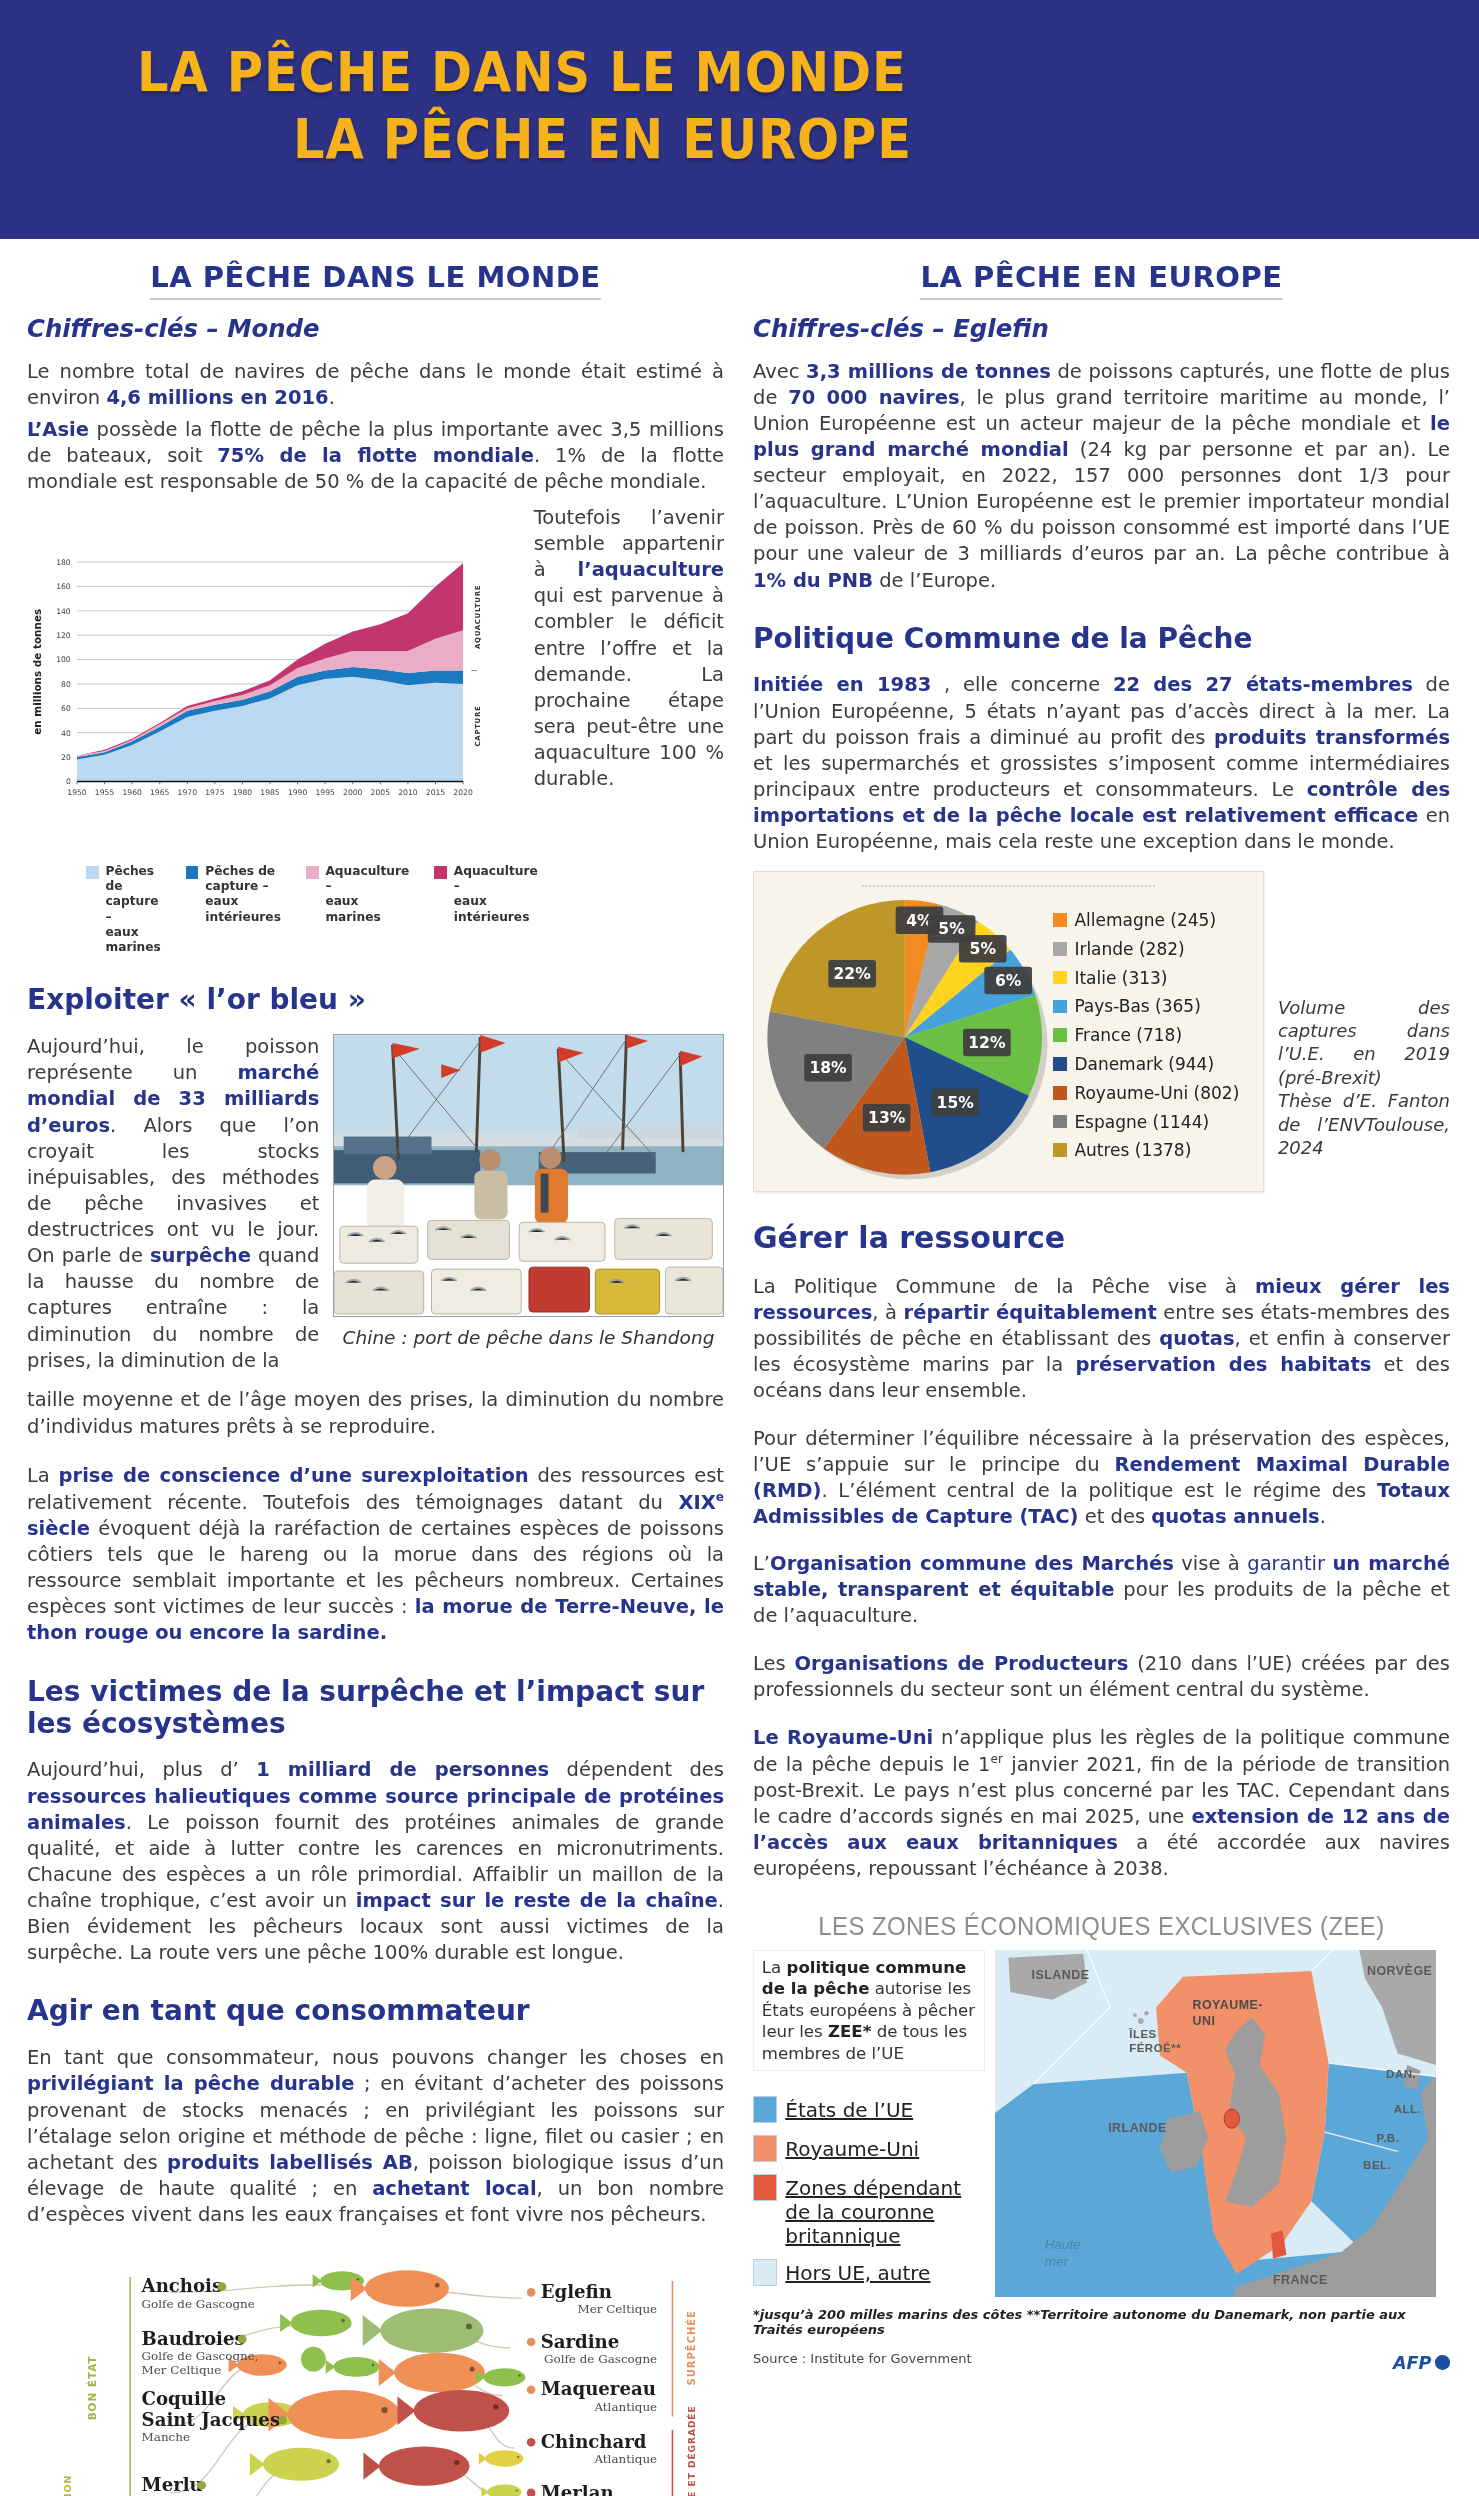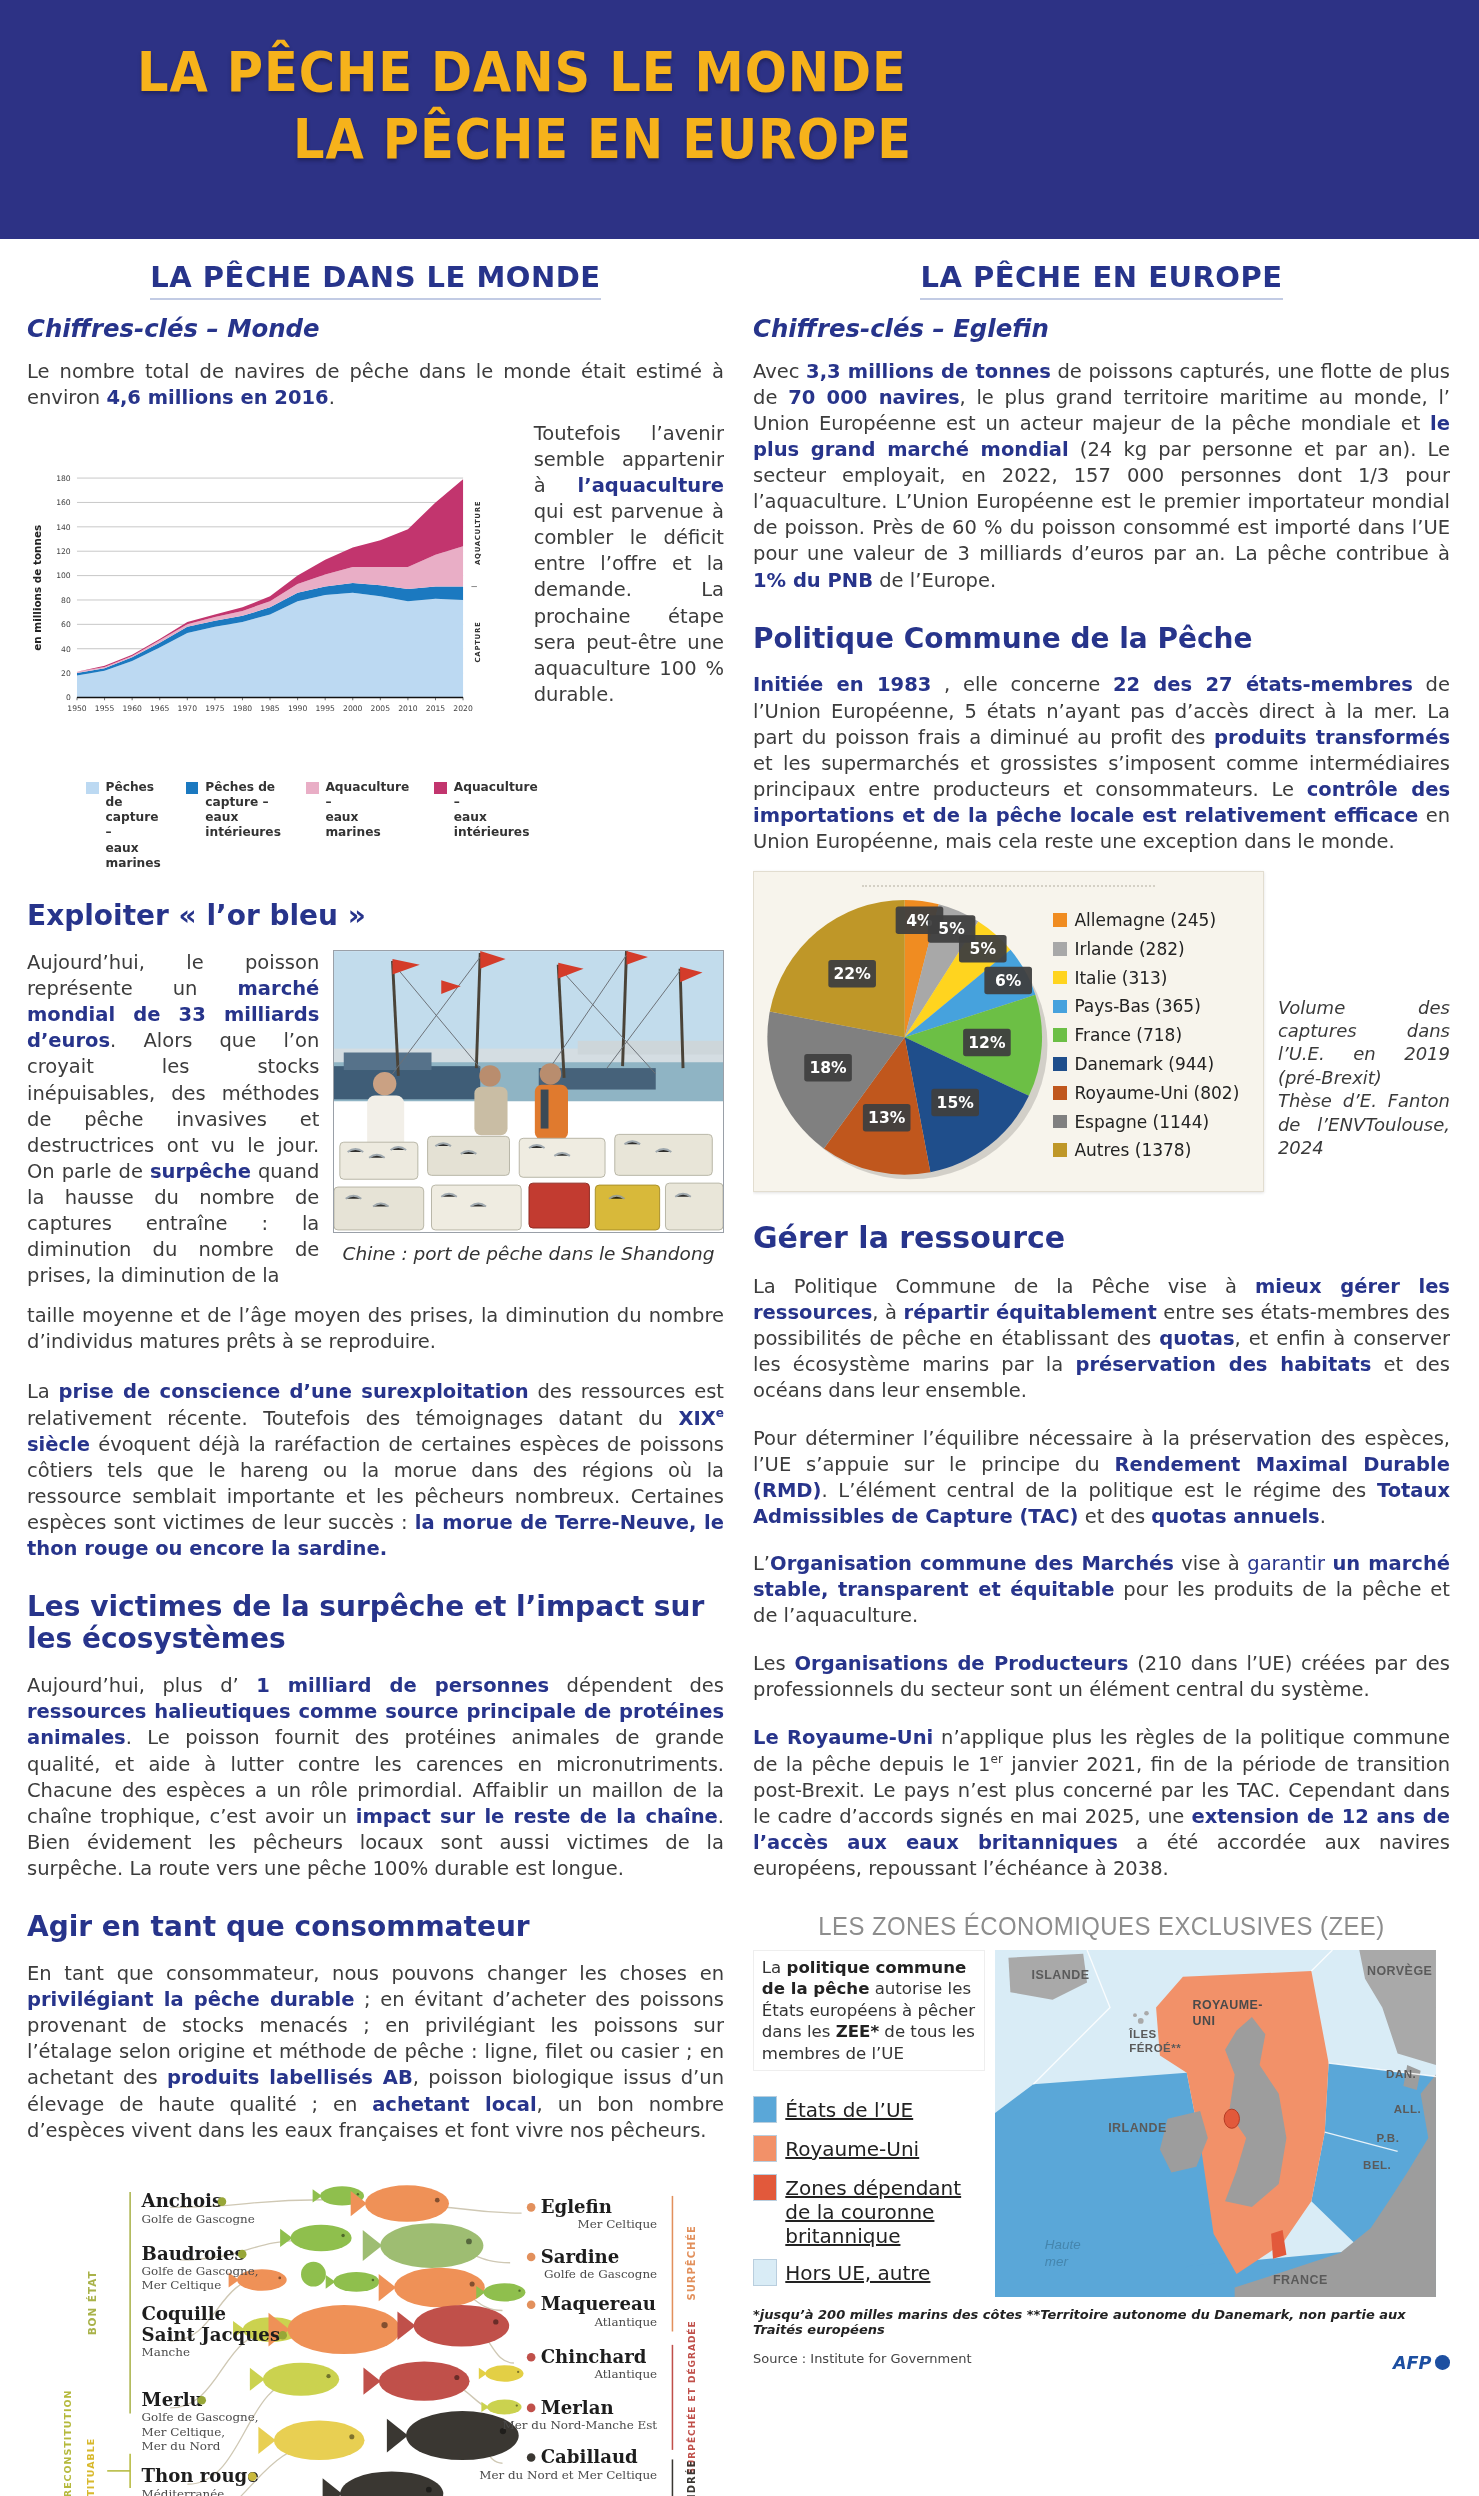--- a/index.html
+++ b/index.html
@@ -81,20 +81,21 @@
   <div class="htitle" id="htitle1">LA PÊCHE DANS LE MONDE</div>
   <div class="htitle" id="htitle2">LA PÊCHE EN EUROPE</div>
 </div>
 
 <div id="main">
 
   <div class="col">
     <h2 class="colhead"><span>LA PÊCHE DANS LE MONDE</span></h2>
     <h3 class="keys">Chiffres-clés – Monde</h3>
     <p class="body"><span>Le nombre total de navires de pêche dans le monde était estimé à environ </span><span class="bseg">4,6 millions en 2016</span><span>.</span></p>
+    <p class="body"><span class="bseg">L’Asie</span><span> possède la flotte de pêche la plus importante avec 3,5 millions de bateaux, soit </span><span class="bseg">75% de la flotte mondiale</span><span>. 1% de la flotte mondiale est responsable de 50 % de la capacité de pêche mondiale.</span></p>
 
     <div class="chartrow">
       <div class="chartbox">
         <svg id="areachart" width="493" height="353" viewBox="0 0 710 372">
             <line x1="72" y1="330" x2="628" y2="330" stroke="#9a9a9a" stroke-width="0.8"></line>
             <text x="63" y="334" class="tick" text-anchor="end">0</text>
             <line x1="72" y1="294.8888888888889" x2="628" y2="294.8888888888889" stroke="#9a9a9a" stroke-width="0.8"></line>
             <text x="63" y="298.8888888888889" class="tick" text-anchor="end">20</text>
             <line x1="72" y1="259.77777777777777" x2="628" y2="259.77777777777777" stroke="#9a9a9a" stroke-width="0.8"></line>
             <text x="63" y="263.77777777777777" class="tick" text-anchor="end">40</text>
@@ -506,21 +507,21 @@
     <p class="body"><span>La Politique Commune de la Pêche vise à </span><span class="bseg">mieux gérer les ressources</span><span>, à </span><span class="bseg">répartir équitablement</span><span> entre ses états-membres des possibilités de pêche en établissant des </span><span class="bseg">quotas</span><span>, et enfin à conserver les écosystème marins par la </span><span class="bseg">préservation des habitats</span><span> et des océans dans leur ensemble.</span></p>
     <p class="body" style="margin-top:21.5px;"><span>Pour déterminer l’équilibre nécessaire à la préservation des espèces, l’UE s’appuie sur le principe du </span><span class="bseg">Rendement Maximal Durable (RMD)</span><span>. L’élément central de la politique est le régime des </span><span class="bseg">Totaux Admissibles de Capture (TAC)</span><span> et des </span><span class="bseg">quotas annuels</span><span>.</span></p>
     <p class="body" style="margin-top:21px;"><span>L’</span><span class="bseg">Organisation commune des Marchés</span><span> vise à </span><span class="cseg">garantir </span><span class="bseg">un marché stable, transparent et équitable</span><span> pour les produits de la pêche et de l’aquaculture.</span></p>
     <p class="body" style="margin-top:21.5px;"><span>Les </span><span class="bseg">Organisations de Producteurs</span><span> (210 dans l’UE) créées par des professionnels du secteur sont un élément central du système.</span></p>
     <p class="body" style="margin-top:21.5px;"><span class="bseg">Le Royaume-Uni</span><span> n’applique plus les règles de la politique commune de la pêche depuis le 1</span><sup>er</sup><span> janvier 2021, fin de la période de transition post-Brexit. Le pays n’est plus concerné par les TAC. Cependant dans le cadre d’accords signés en mai 2025, une </span><span class="bseg">extension de 12 ans de l’accès aux eaux britanniques</span><span> a été accordée aux navires européens, repoussant l’échéance à 2038.</span></p>
 
     <div id="zee">
       <div id="zeetitle">LES ZONES ÉCONOMIQUES EXCLUSIVES (ZEE)</div>
       <div class="zeegrid">
         <div class="zeeleft">
-          <div class="zeeintro"><span>La </span><span class="dseg">politique commune de la pêche</span><span> autorise les États européens à pêcher dans les </span><span class="dseg">ZEE*</span><span> de tous les membres de l’UE</span></div>
+          <div class="zeeintro"><span>La </span><span class="dseg">politique commune de la pêche</span><span> autorise les États européens à pêcher leur les </span><span class="dseg">ZEE*</span><span> de tous les membres de l’UE</span></div>
           <div id="zeelegend">
               <div class="li">
                 <span class="sw" style="background: rgb(90, 167, 216);"></span>
                 <span class="lt">États de l’UE</span>
               </div>
               <div class="li">
                 <span class="sw" style="background: rgb(242, 145, 105);"></span>
                 <span class="lt">Royaume-Uni</span>
               </div>
               <div class="li">

